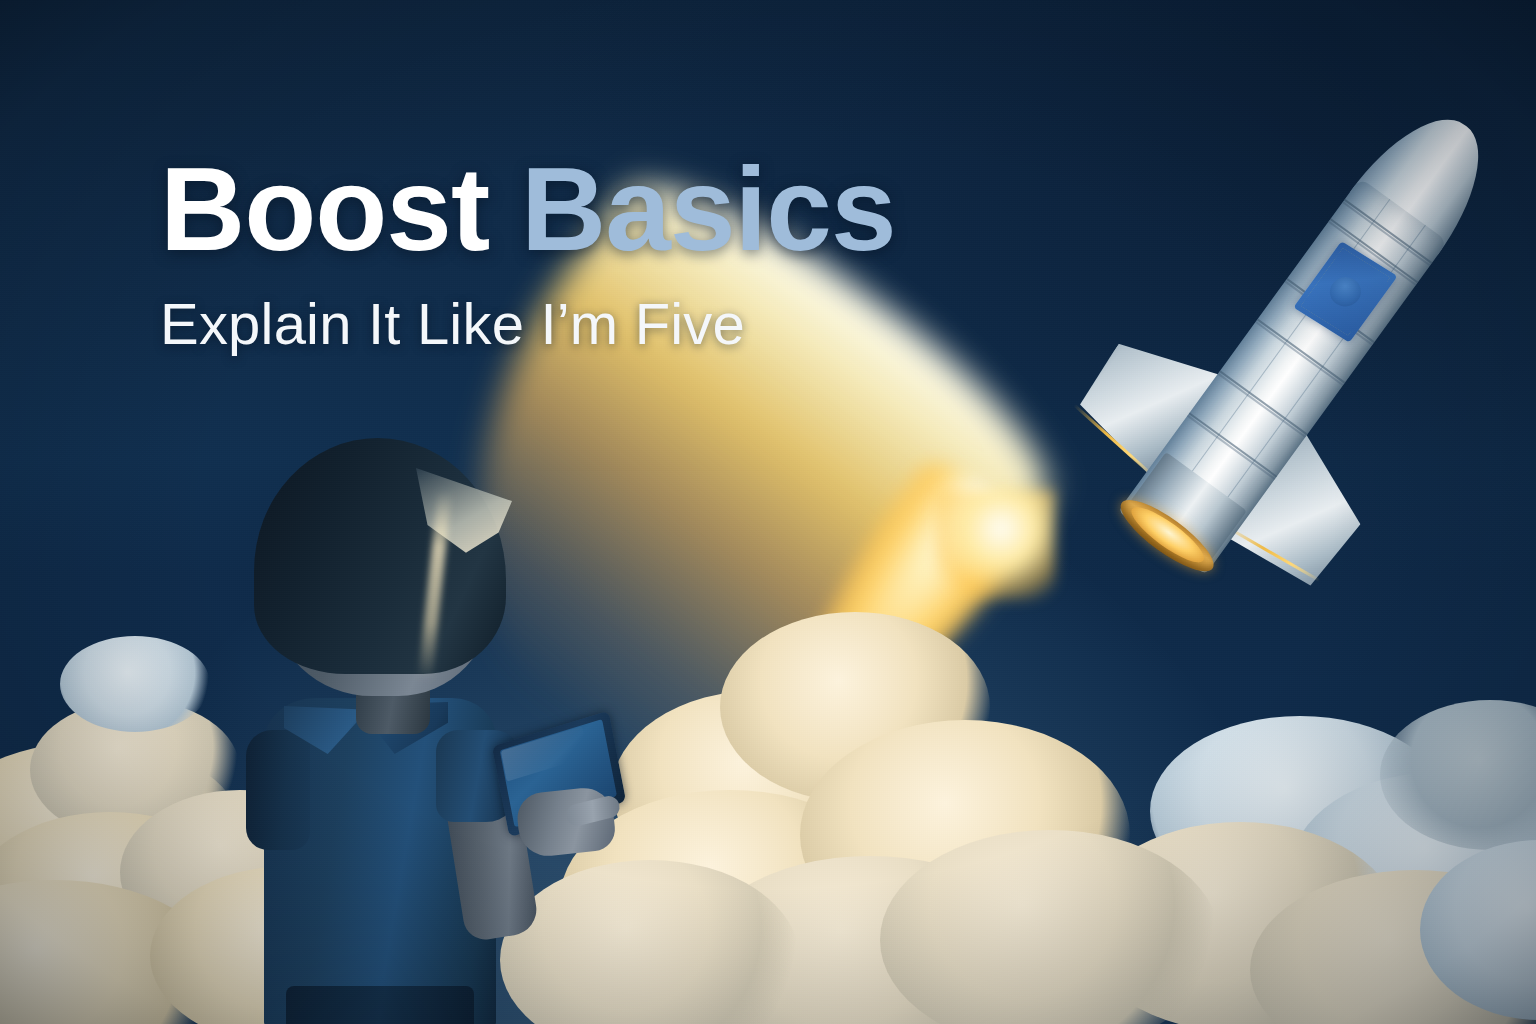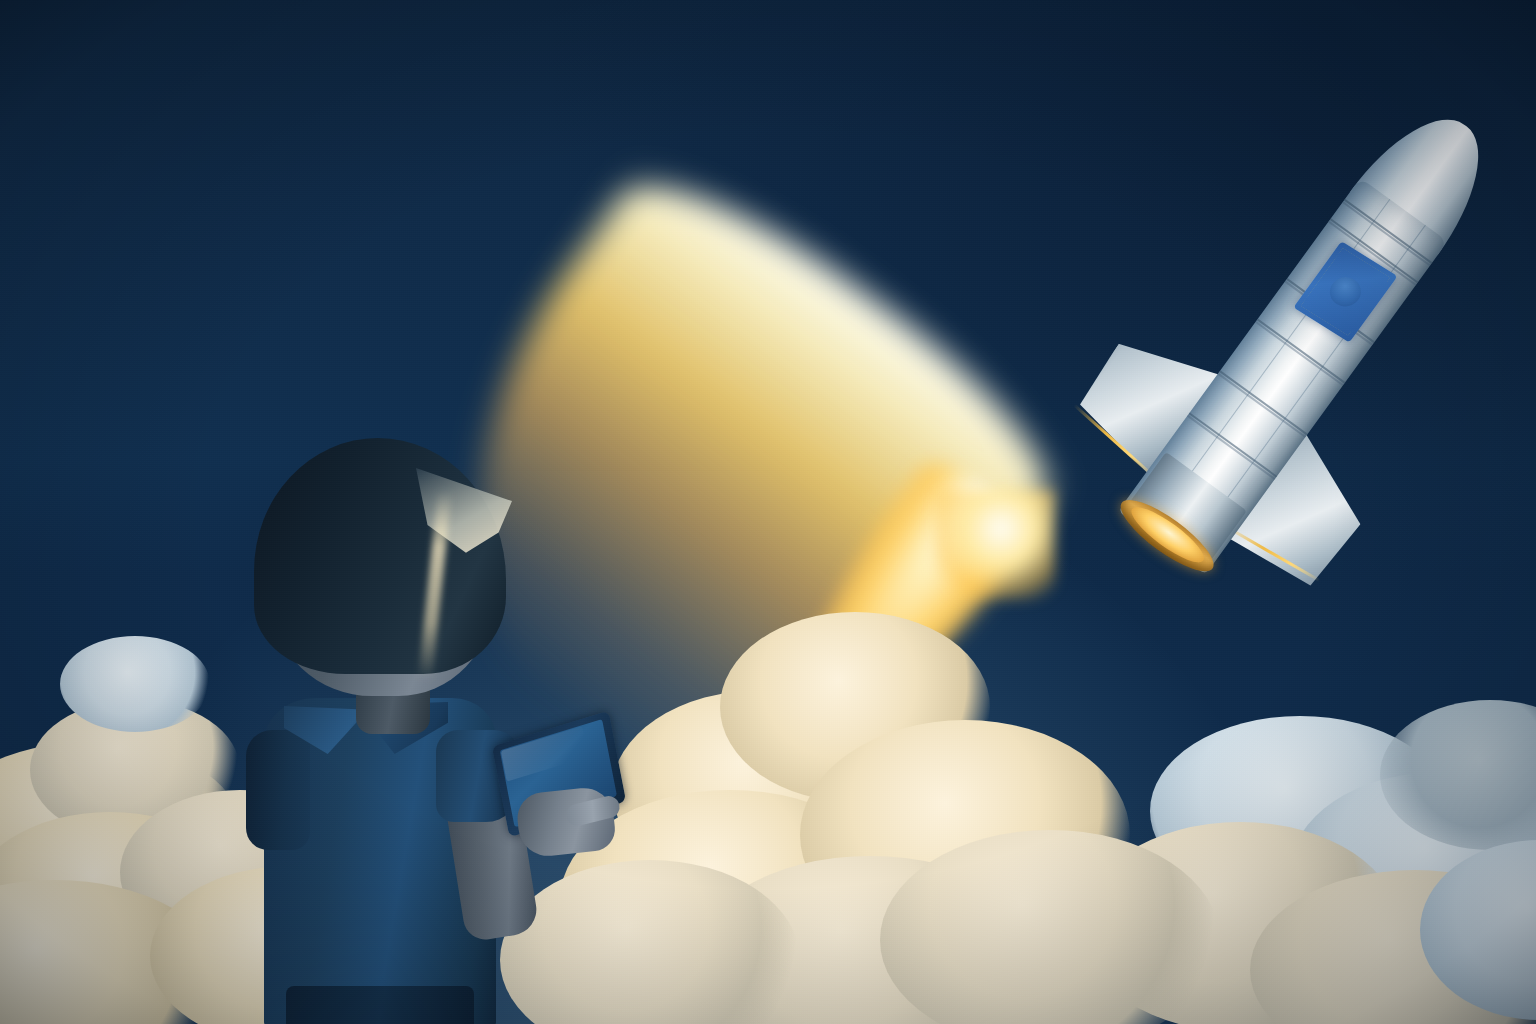--- a/index.html
+++ b/index.html
@@ -452,17 +452,22 @@
 
   <div class="tablet">
     <div class="tablet-frame"></div>
     <div class="tablet-screen"></div>
     <div class="tablet-glare"></div>
   </div>
   <div class="hand"></div>
   <div class="finger"></div>
 
   <div class="titleblock">
+    <div class="title">
+      <span class="w1">Boost</span>
+      <span class="w2">Basics</span>
+    </div>
+    <div class="subtitle">Explain It Like I’m Five</div>
   </div>
 
   <div class="grain"></div>
   <div class="vignette"></div>
 </div>
 
 </body></html>

